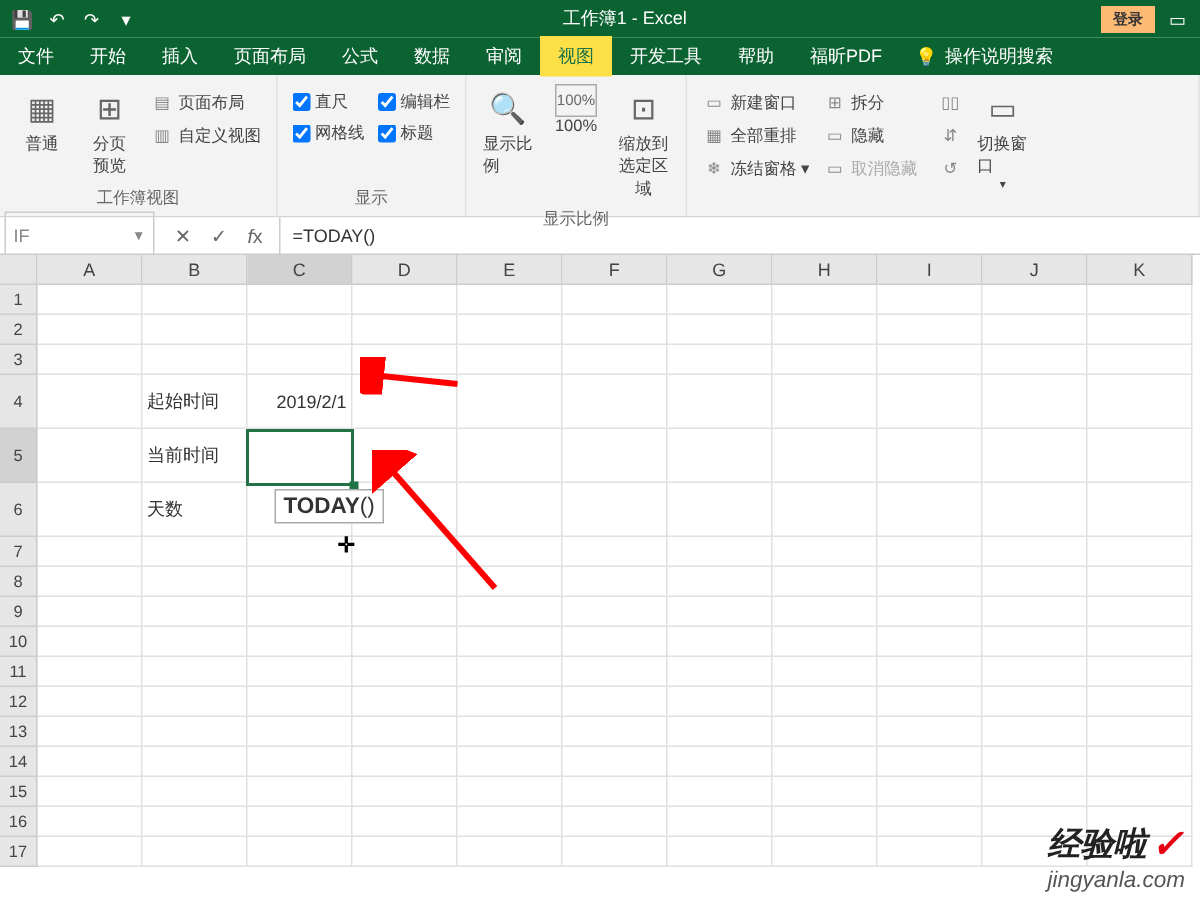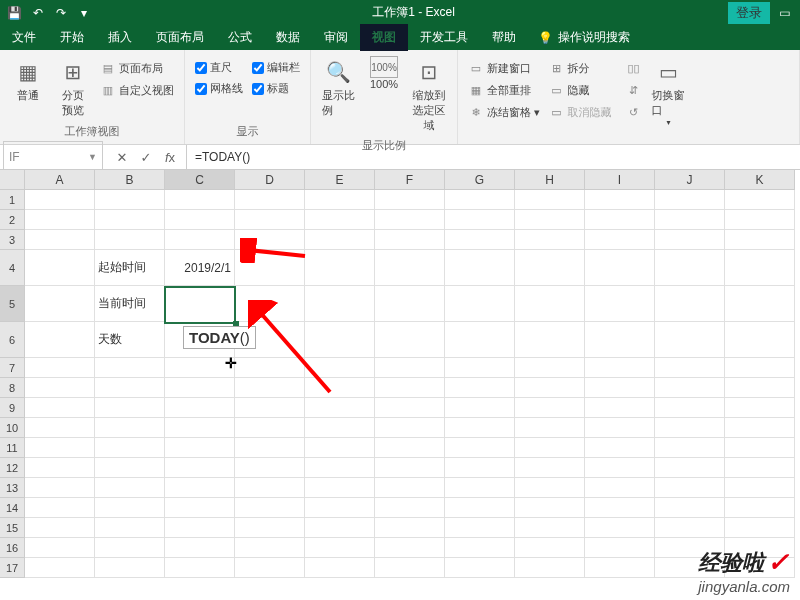--- a/index.html
+++ b/index.html
@@ -3,25 +3,25 @@
 <meta charset="utf-8">
 <style>
 * { margin: 0; padding: 0; box-sizing: border-box; font-family: "Microsoft YaHei", sans-serif; }
 body { background: #fff; overflow: hidden; width: 800px; height: 600px; position: relative; }
 
 .title-bar { height: 25px; background: #0c6332; display: flex; align-items: center; color: #fff; font-size: 12px; }
 .title-left { display: flex; gap: 3px; padding: 0 5px; align-items: center; }
 .title-icon { width: 20px; height: 18px; display: flex; align-items: center; justify-content: center; color: #fff; }
 .title-center { flex: 1; text-align: center; font-size: 12px; }
 .title-right { display: flex; align-items: center; gap: 5px; padding-right: 5px; }
-.login-btn { background: #14b8a6; color: #333; padding: 2px 8px; font-size: 13px; }
+.login-btn { background: #fdba74; color: #333; padding: 2px 8px; font-size: 10px; font-weight: bold; }
 
 .menu-bar { height: 25px; background: #0c6332; display: flex; align-items: center; }
 .menu-item { color: #fff; font-size: 12px; padding: 5px 12px; cursor: pointer; }
-.menu-item.active { background: #0f172a; color: #217346; font-weight: bold; }
+.menu-item.active { background: #fde047; color: #217346; }
 .menu-search { display: flex; align-items: center; color: #fff; font-size: 12px; margin-left: 10px; gap: 5px; }
 
 .ribbon { height: 95px; background: #f3f3f3; border-bottom: 1px solid #d4d4d4; display: flex; }
 .ribbon-group { border-right: 1px solid #e1e1e1; padding: 3px 8px; display: flex; flex-direction: column; }
 .ribbon-group-content { flex: 1; display: flex; align-items: flex-start; gap: 5px; }
 .ribbon-group-label { text-align: center; font-size: 11px; color: #666; padding: 2px 0; }
 .ribbon-btn-lg { display: flex; flex-direction: column; align-items: center; justify-content: center; width: 40px; padding: 3px; font-size: 11px; color: #444; cursor: pointer; }
 .ribbon-btn-lg .icon-box { width: 32px; height: 32px; display: flex; align-items: center; justify-content: center; font-size: 20px; color: #666; }
 .ribbon-col { display: flex; flex-direction: column; gap: 2px; }
 .ribbon-chk { display: flex; align-items: center; font-size: 11px; color: #444; gap: 3px; padding: 2px; }
@@ -81,20 +81,21 @@
   <div class="menu-item">文件</div>
   <div class="menu-item">开始</div>
   <div class="menu-item">插入</div>
   <div class="menu-item">页面布局</div>
   <div class="menu-item">公式</div>
   <div class="menu-item">数据</div>
   <div class="menu-item">审阅</div>
   <div class="menu-item active">视图</div>
   <div class="menu-item">开发工具</div>
   <div class="menu-item">帮助</div>
+  <div class="menu-item">福昕PDF</div>
   <div class="menu-search">
     <span>💡</span>
     <span>操作说明搜索</span>
   </div>
 </div>
 
 <div class="ribbon">
   <div class="ribbon-group">
     <div class="ribbon-group-content">
       <div class="ribbon-btn-lg">

